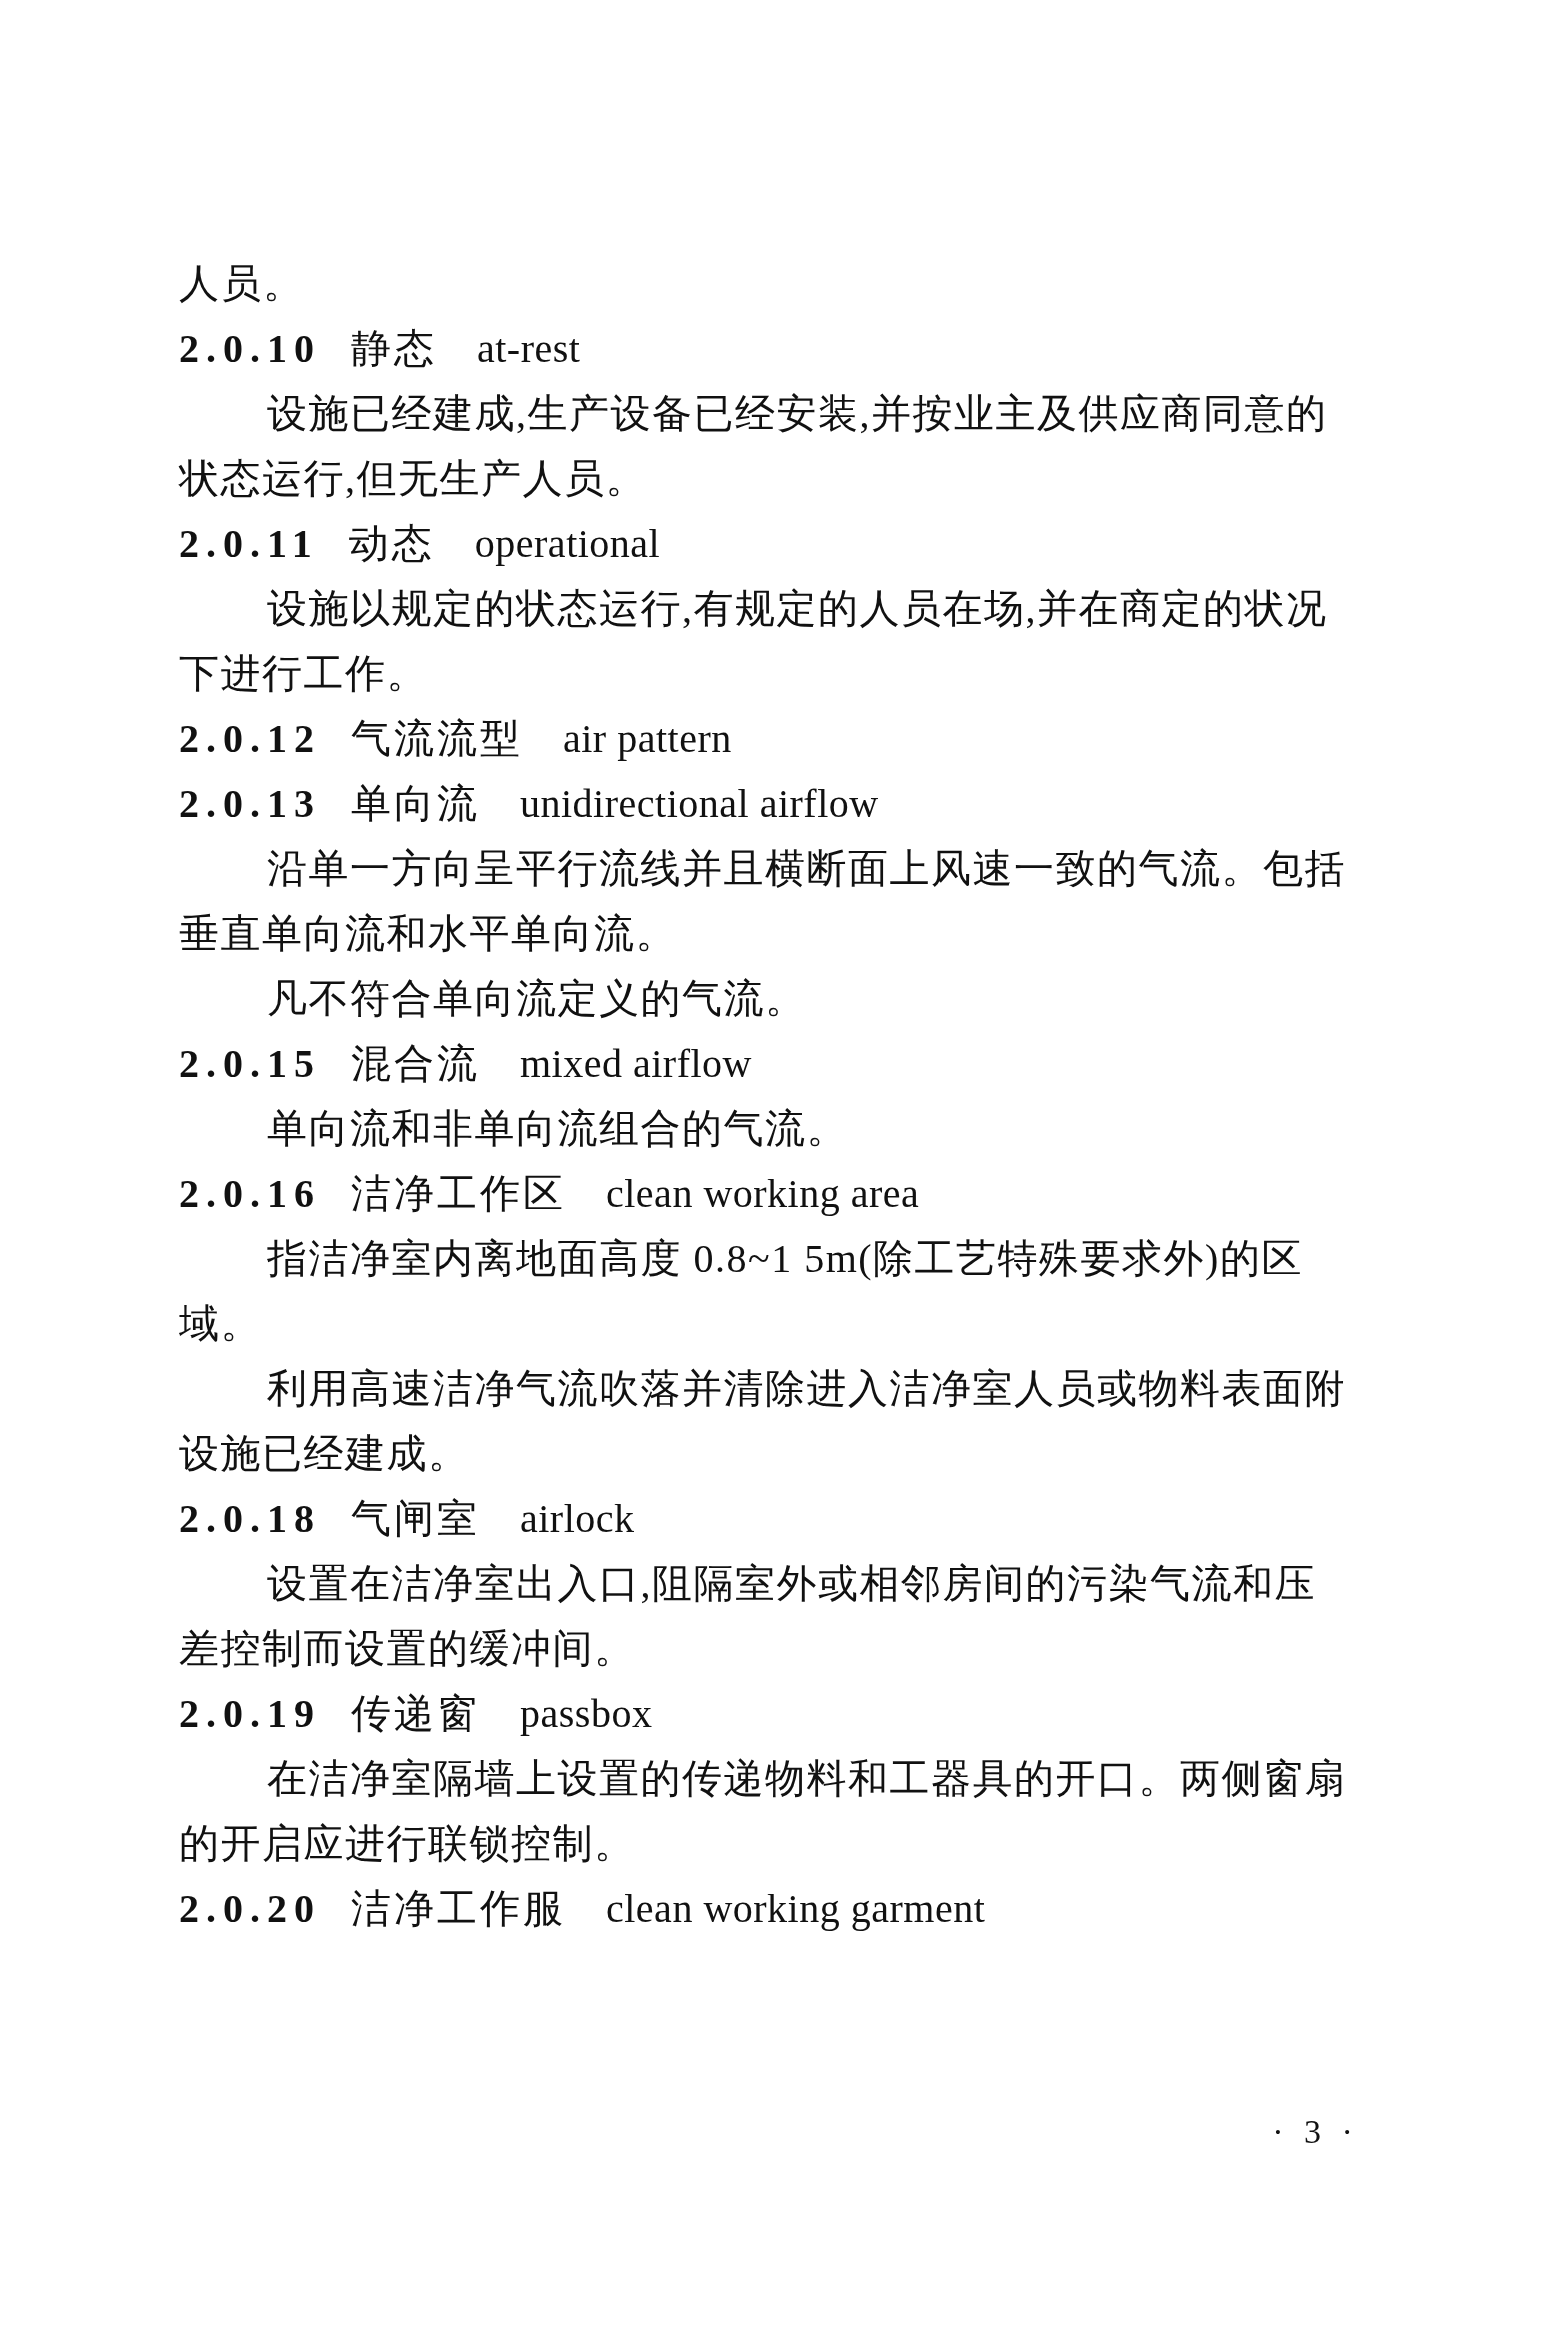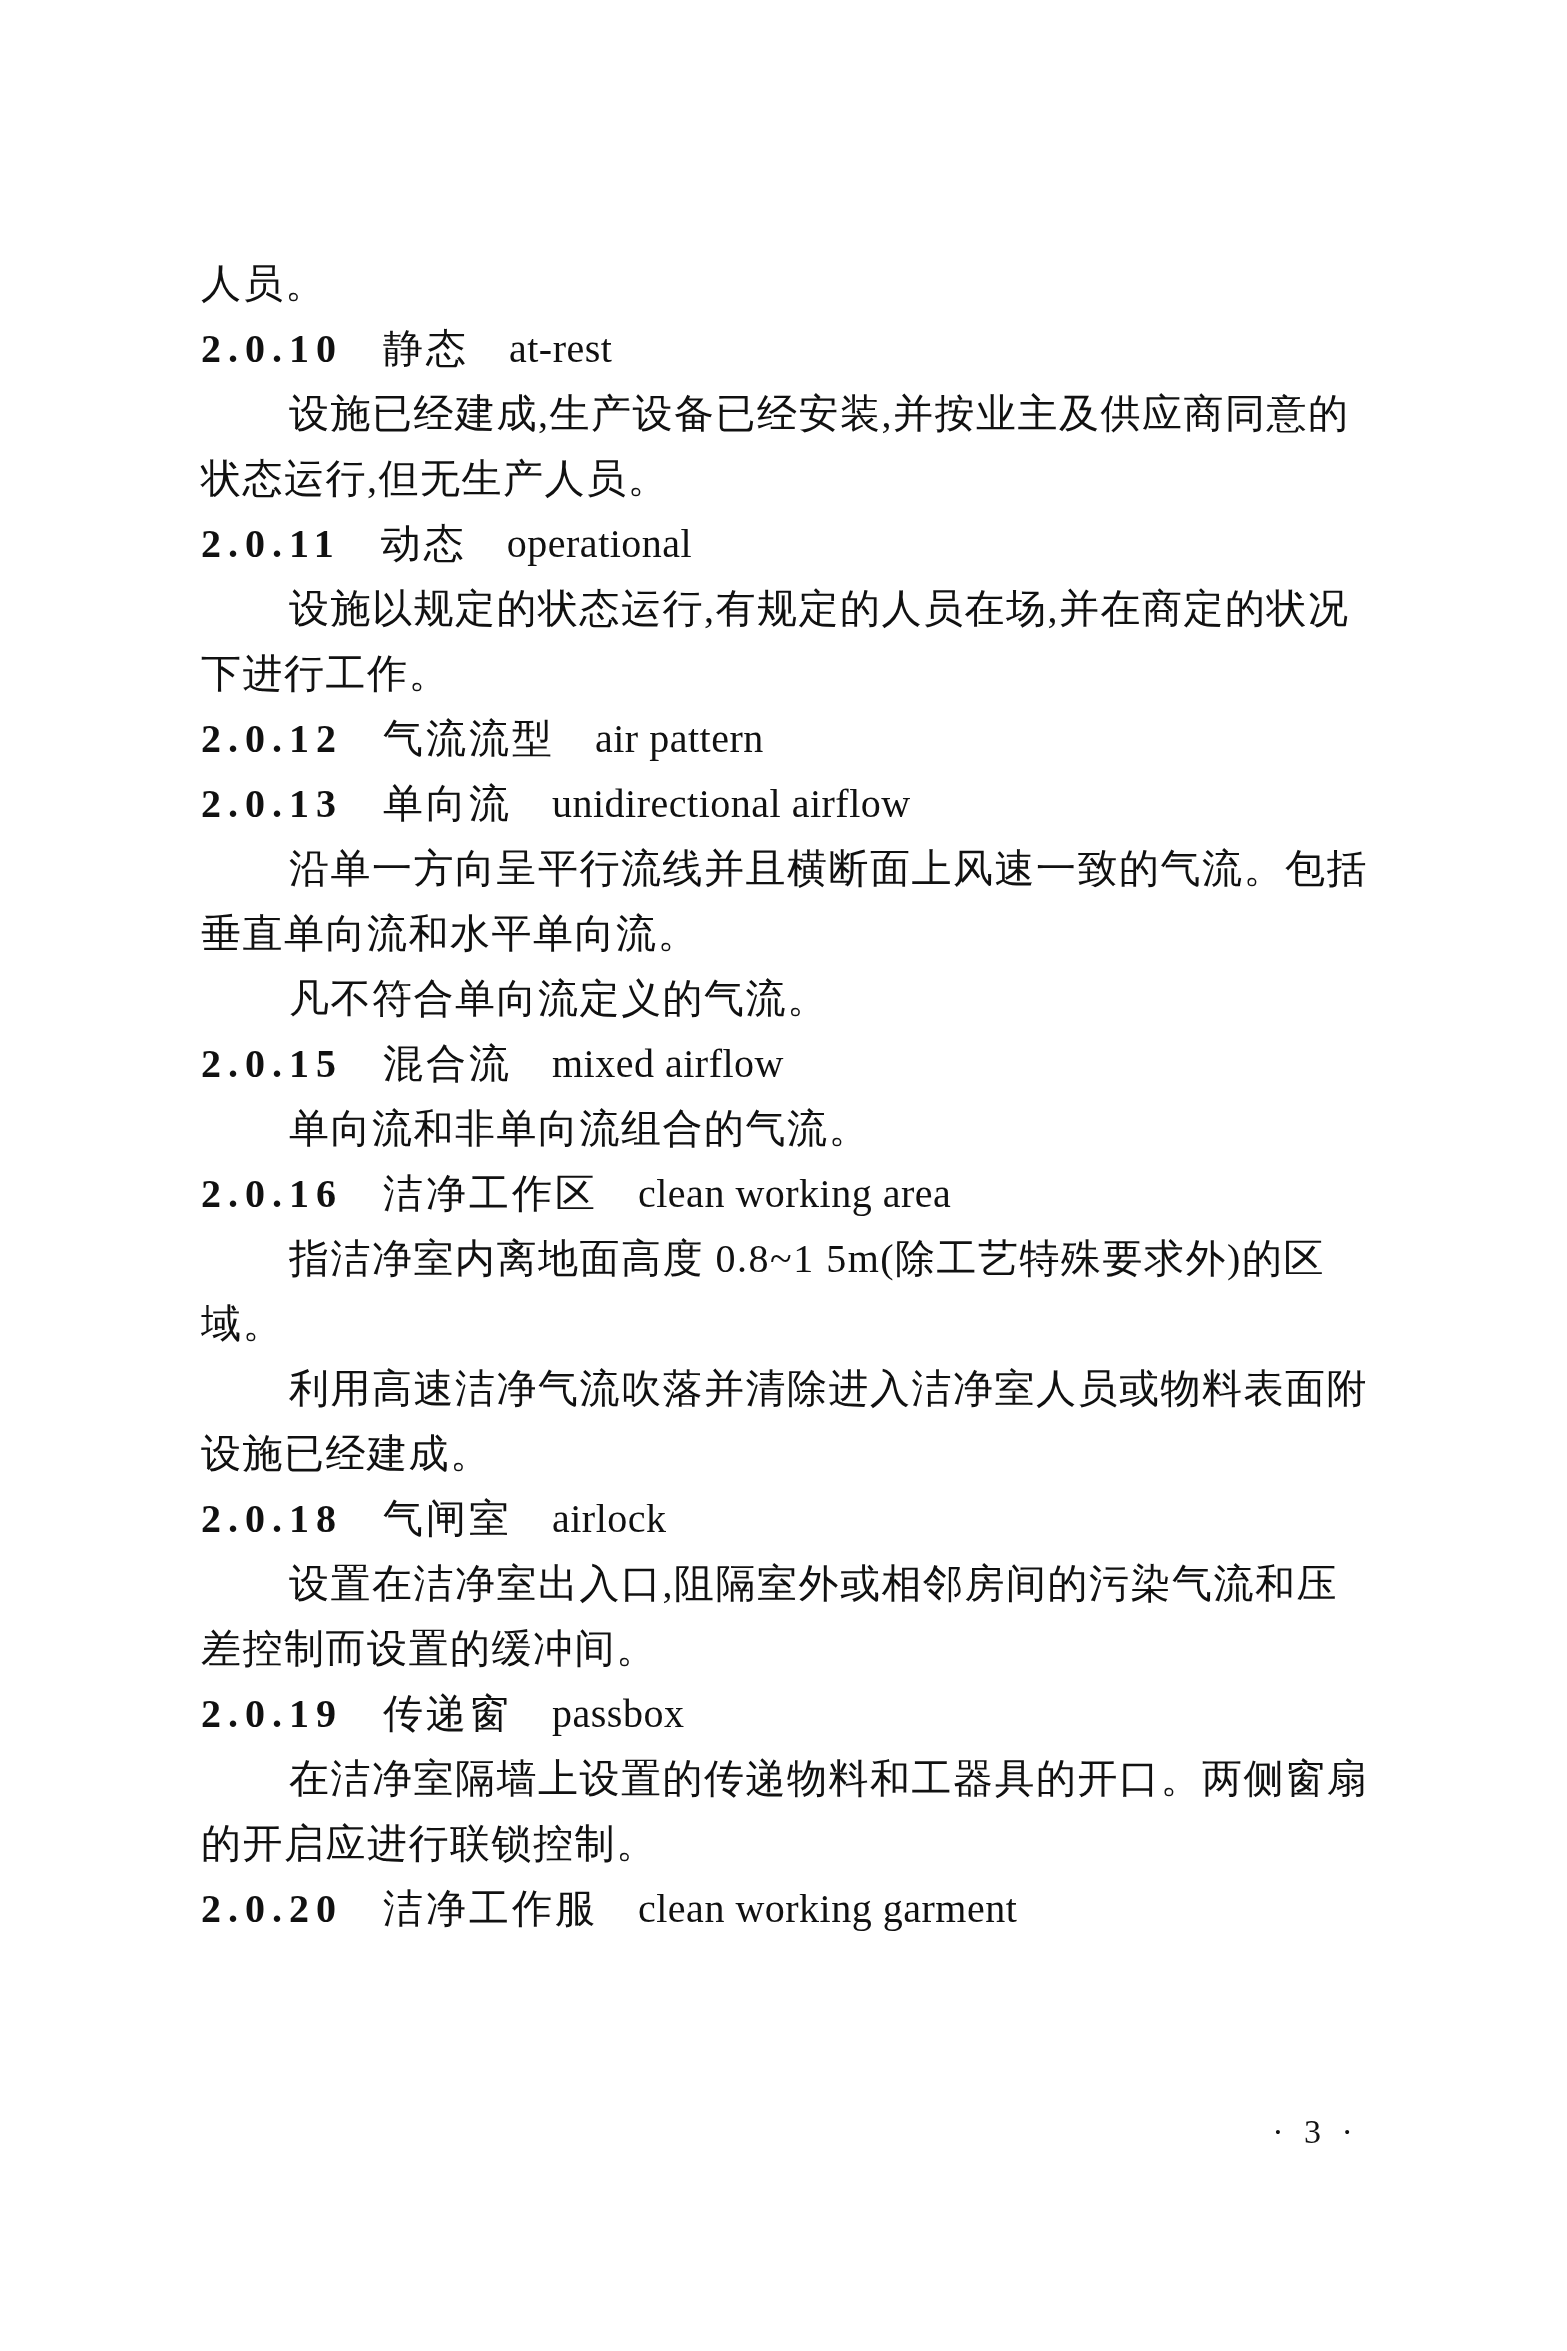--- a/index.html
+++ b/index.html
@@ -12,42 +12,42 @@
     width: 1567px;
     height: 2351px;
     margin: 0 auto;
     background: #ffffff;
     color: #111111;
     font-family: "Liberation Serif", "DejaVu Serif", serif;
     overflow: hidden;
   }
   .content {
     position: absolute;
-    left: 201px;
+    left: 179px;
     top: 251px;
     width: 1214px;
     font-size: 40px;
     line-height: 65px;
     letter-spacing: 1.5px;
   }
   .line {
     margin: 0;
     padding: 0;
     white-space: nowrap;
   }
   .cont-line {
     letter-spacing: 2px;
   }
   .head {
     font-weight: bold;
   }
   .head .num {
     font-weight: bold;
     letter-spacing: 7px;
-    margin-right: 40px;
+    margin-right: 30px;
   }
   .head .zh {
     font-weight: normal;
     letter-spacing: 3px;
     margin-right: 40px;
   }
   .head .en {
     font-weight: normal;
     letter-spacing: 0.5px;
     font-family: Liberation Serif, serif;

